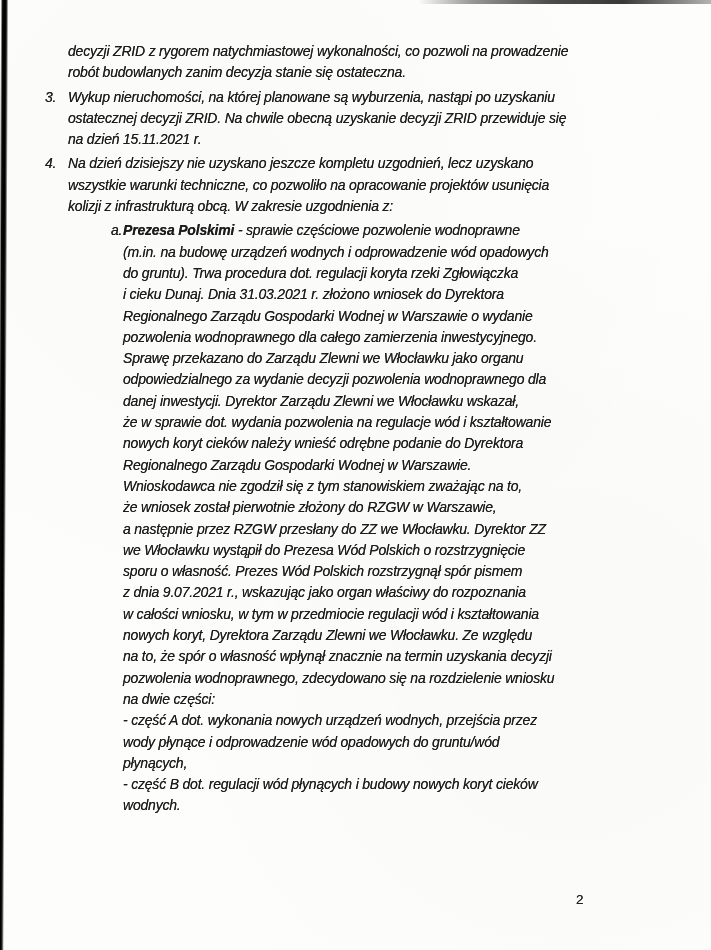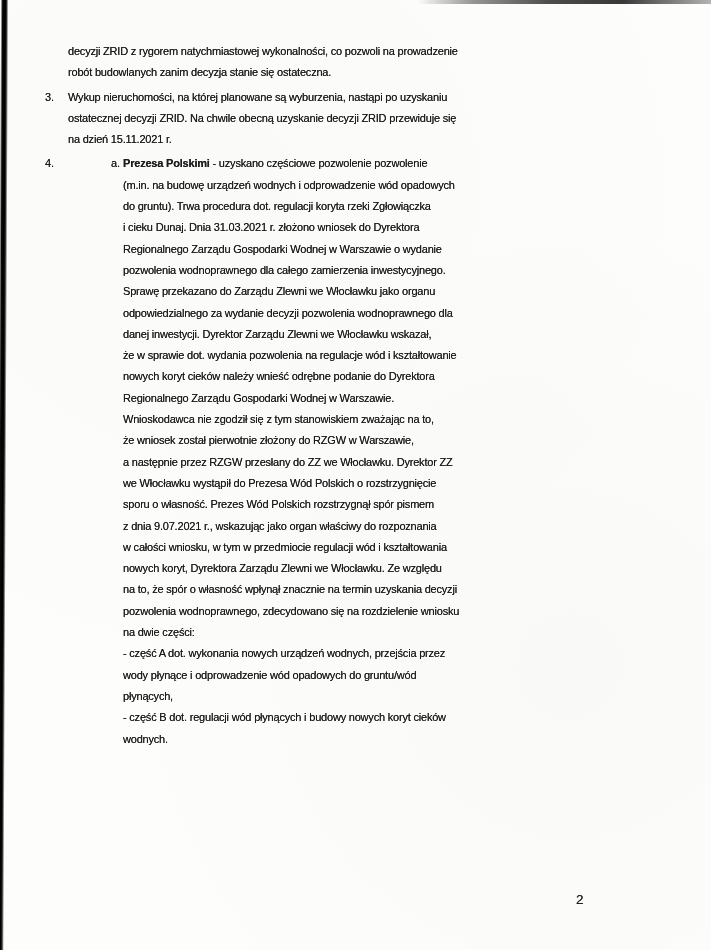--- a/index.html
+++ b/index.html
@@ -53,24 +53,25 @@
       rgba(45,45,45,0.85) 45%,
       rgba(35,35,35,0.9) 70%,
       rgba(90,90,90,0.45) 100%);
     filter: blur(0.4px);
   }
   .doc {
     position: absolute;
     left: 0;
     top: 41px;
     width: 710px;
-    font-size: 11px;
+    font-size: 14px;
     line-height: 21.3px;
     letter-spacing: -0.2px;
     text-shadow: 0 0 0.45px rgba(25,25,25,0.85);
+    font-style: italic;
   }
   .pre { white-space: pre; }
   .para { margin-left: 68px; }
   .li {
     position: relative;
     margin-top: 3px;
   }
   .li .marker {
     position: absolute;
     left: 45px;
@@ -113,25 +114,28 @@
 
     <div class="li">
       <span class="marker">3.</span>
       <div class="text pre">Wykup nieruchomości, na której planowane są wyburzenia, nastąpi po uzyskaniu
 ostatecznej decyzji ZRID. Na chwile obecną uzyskanie decyzji ZRID przewiduje się
 na dzień 15.11.2021 r.</div>
     </div>
 
     <div class="li">
       <span class="marker">4.</span>
+      <div class="text pre">Na dzień dzisiejszy nie uzyskano jeszcze kompletu uzgodnień, lecz uzyskano
+wszystkie warunki techniczne, co pozwoliło na opracowanie projektów usunięcia
+kolizji z infrastrukturą obcą. W zakresie uzgodnienia z:</div>
 
       <div class="sub">
         <span class="marker">a.</span>
         <div class="text">
-          <div class="pre"><span class="bold">Prezesa Polskimi</span><span> - uzyskano częściowe pozwolenie pozwolenie</span></div>
+          <div class="pre"><span class="bold">Prezesa Polskimi</span><span> - sprawie częściowe pozwolenie wodnoprawne</span></div>
           <div class="pre">(m.in. na budowę urządzeń wodnych i odprowadzenie wód opadowych
 do gruntu). Trwa procedura dot. regulacji koryta rzeki Zgłowiączka
 i cieku Dunaj. Dnia 31.03.2021 r. złożono wniosek do Dyrektora
 Regionalnego Zarządu Gospodarki Wodnej w Warszawie o wydanie
 pozwolenia wodnoprawnego dla całego zamierzenia inwestycyjnego.
 Sprawę przekazano do Zarządu Zlewni we Włocławku jako organu
 odpowiedzialnego za wydanie decyzji pozwolenia wodnoprawnego dla
 danej inwestycji. Dyrektor Zarządu Zlewni we Włocławku wskazał,
 że w sprawie dot. wydania pozwolenia na regulacje wód i kształtowanie
 nowych koryt cieków należy wnieść odrębne podanie do Dyrektora

